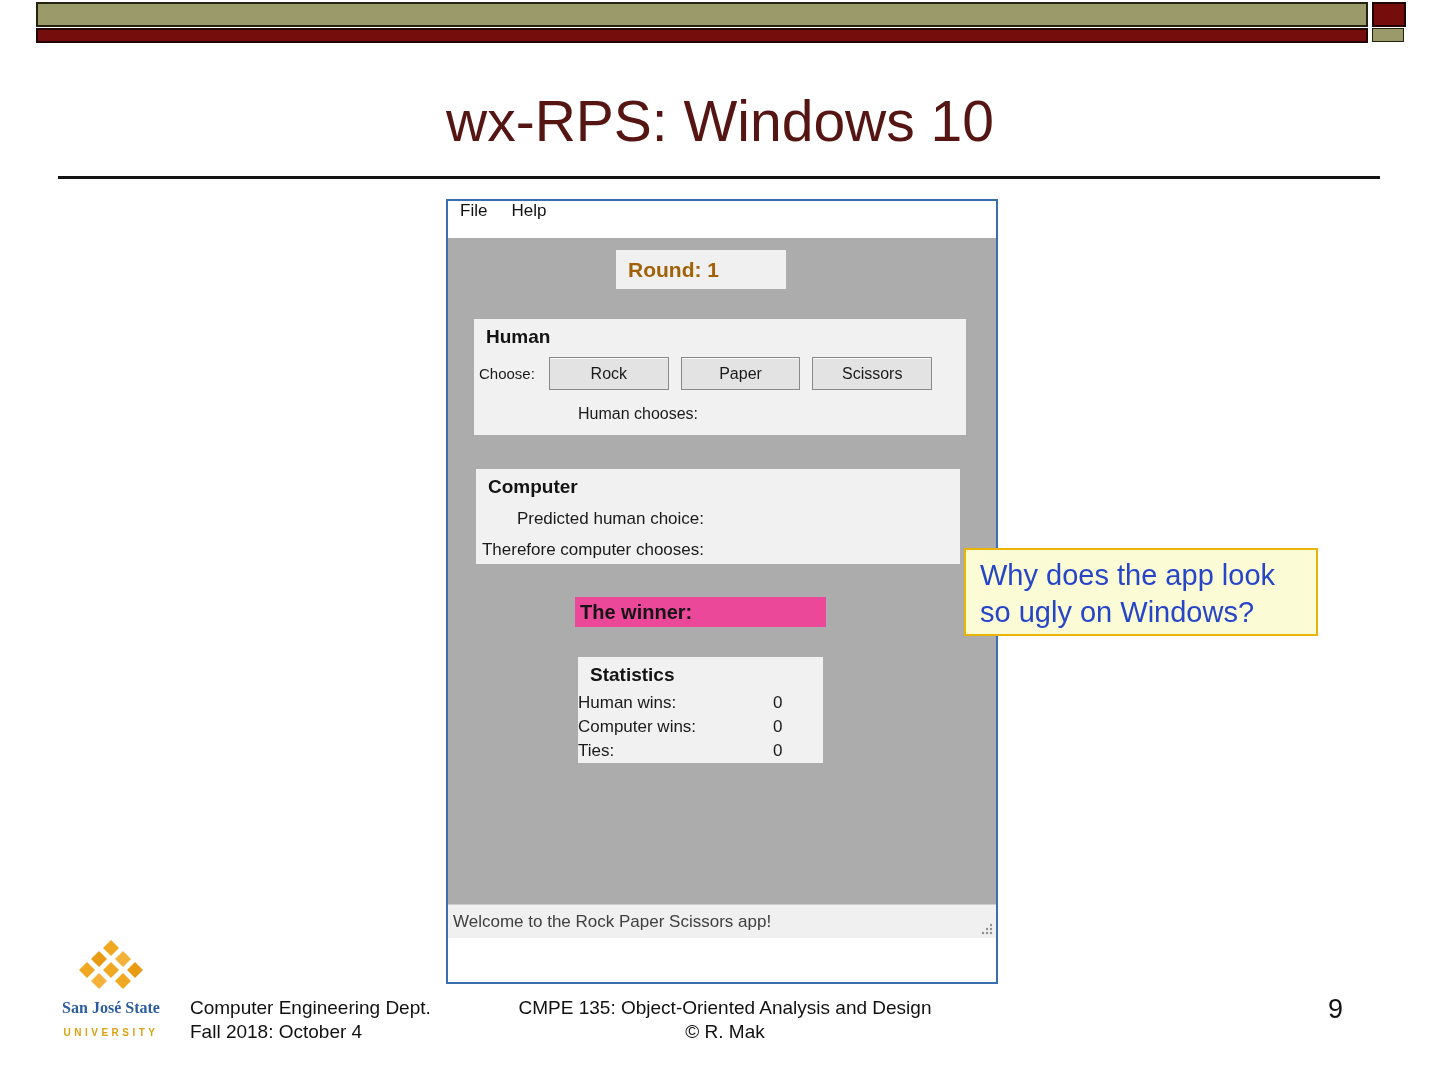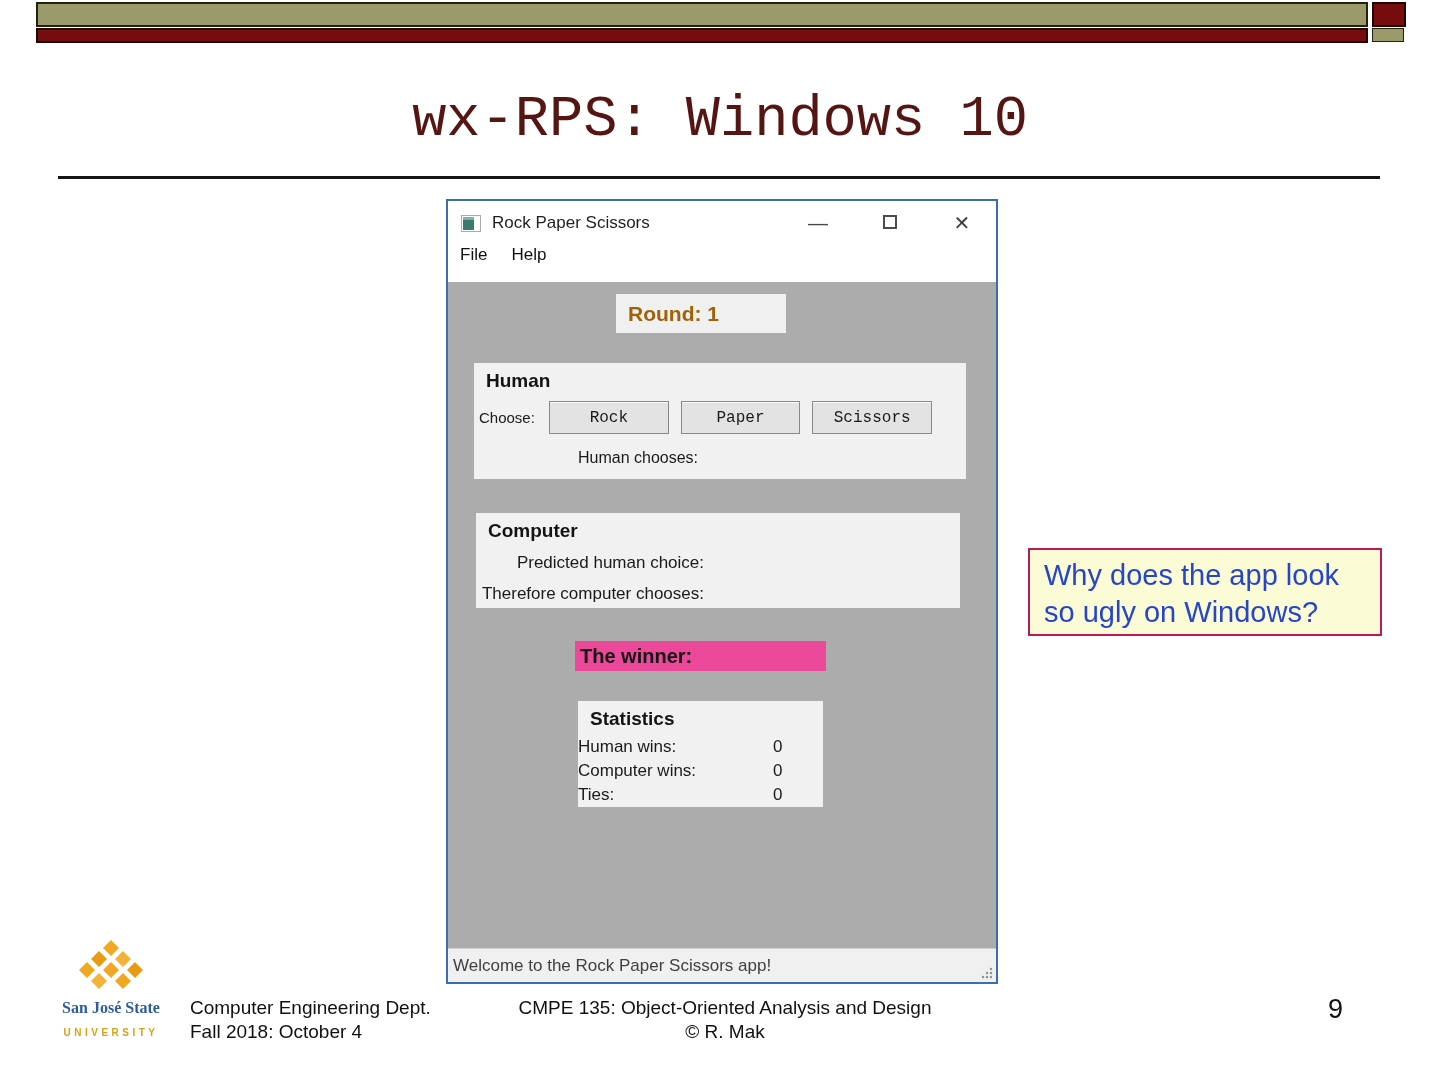--- a/index.html
+++ b/index.html
@@ -17,21 +17,21 @@
                 background: #740d0b; border: 2px solid #210404; }
   .bar-maroon { position: absolute; left: 36px; top: 28px; width: 1332px; height: 15px;
                 background: #740d0b; border: 2px solid #210404; }
   .sq-olive   { position: absolute; left: 1372px; top: 28px; width: 32px; height: 14px;
                 background: #9a9a6a; border: 1px solid #22220f; }
 
   
   .title {
     position: absolute; left: 0; top: 88px; width: 100%;
     text-align: center; font-size: 57px; font-weight: 400;
-    color: #551512; letter-spacing: 0px; font-family: Liberation Mono, monospace;
+    color: #551512; letter-spacing: 0px;
   }
   .rule { position: absolute; left: 58px; top: 176px; width: 1322px; height: 3px; background: #141414; }
 
   
   .appwin {
     position: absolute; left: 446px; top: 199px; width: 552px; height: 785px;
     border: 2px solid #3a6fae; background: #ffffff;
   }
   .titlebar { position: relative; height: 44px; background: #ffffff; display: flex; align-items: center; }
   .appicon { position: relative; margin-left: 13px; width: 20px; height: 17px;
@@ -63,21 +63,21 @@
   .panel-human    { left: 26px;  top: 81px;  width: 492px; height: 116px; }
   .panel-computer { left: 28px;  top: 231px; width: 484px; height: 95px; }
   .panel-stats    { left: 130px; top: 419px; width: 245px; height: 106px; }
   .ptitle { text-align: left; font-size: 19px; font-weight: 700; color: #141414; padding-top: 7px; padding-left: 12px; }
 
   .chooserow { display: flex; align-items: center; margin-top: 9px;
                padding-left: 5px; padding-right: 34px; gap: 12px; }
   .chooselabel { font-size: 15px; color: #1a1a1a; width: 58px; flex: none; }
   .wbtn {
     flex: 1; height: 33px; background: #e3e3e3; border: 1px solid #898989;
-    box-shadow: inset 0 1px 0 #fbfbfb; font-family: Liberation Mono, monospace;
+    box-shadow: inset 0 1px 0 #fbfbfb; font-family: Liberation Sans, sans-serif;
     font-size: 16px; color: #1a1a1a;
   }
   .chooses { position: absolute; left: 104px; top: 86px; font-size: 16px; color: #1a1a1a; }
 
   .rightcol { width: 228px; text-align: right; margin-top: 5px;
               font-size: 17px; line-height: 31px; color: #1a1a1a; }
 
   .winnerbox {
     position: absolute; left: 127px; top: 359px; width: 251px; height: 30px;
     background: #ec4899; font-size: 20px; font-weight: 700; color: #141414;
@@ -90,22 +90,22 @@
   .statvalue { margin-left: 9px; }
 
   .statusbar { position: relative; height: 34px; background: #f0f0f0;
                border-top: 1px solid #cfcfcf; }
   .statustext { position: absolute; left: 5px; top: 0; line-height: 33px;
                 font-size: 17px; color: #404040; }
   .grip { position: absolute; right: 3px; bottom: 3px; }
 
   
   .note {
-    position: absolute; left: 1028px; top: 548px; width: 354px; height: 88px;
-    background: #fbfbd5; border: 2px solid #be185d; color: #2645c8;
+    position: absolute; left: 964px; top: 548px; width: 354px; height: 88px;
+    background: #fbfbd5; border: 2px solid #eab308; color: #2645c8;
     font-size: 29px; line-height: 37px; padding: 7px 0 0 14px;
   }
 
   
   .logo { position: absolute; left: 55px; top: 940px; width: 112px; text-align: center; }
   .logo-word { font-family: "Liberation Serif", serif; font-weight: 700;
                font-size: 16px; color: #2d5c9e; margin-top: 1px; }
   .logo-sub  { font-size: 10px; font-weight: 700; letter-spacing: 3.5px;
                color: #d7a312; margin-top: 10px; }
   .foot-left { position: absolute; left: 190px; top: 996px; font-size: 19px;
@@ -122,30 +122,20 @@
   <div class="bar-olive"></div>
   <div class="sq-maroon"></div>
   <div class="bar-maroon"></div>
   <div class="sq-olive"></div>
 
   <h1 class="title">wx-RPS: Windows 10</h1>
   <div class="rule"></div>
 
   <div class="appwin">
 
-    <div class="titlebar">
-      <span class="appicon">
-        <span class="appicon-fill"></span>
-        <span class="appicon-strip"></span>
-      </span>
-      <span class="apptitle">Rock Paper Scissors</span>
-      <span class="winbtn min">—</span>
-      <span class="winbtn max"><span class="maxbox"></span></span>
-      <span class="winbtn close">✕</span>
-    </div>
 
     <div class="menubar">
       <span class="menuitem">File</span>
       <span class="menuitem">Help</span>
     </div>
 
     <div class="client">
 
       <div class="roundbox">Round: 1</div>
 

